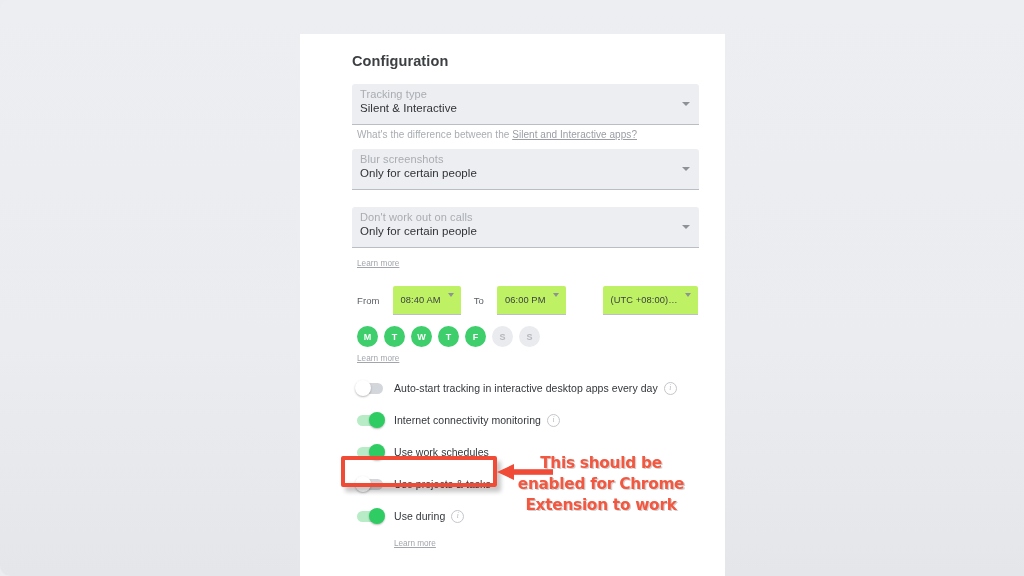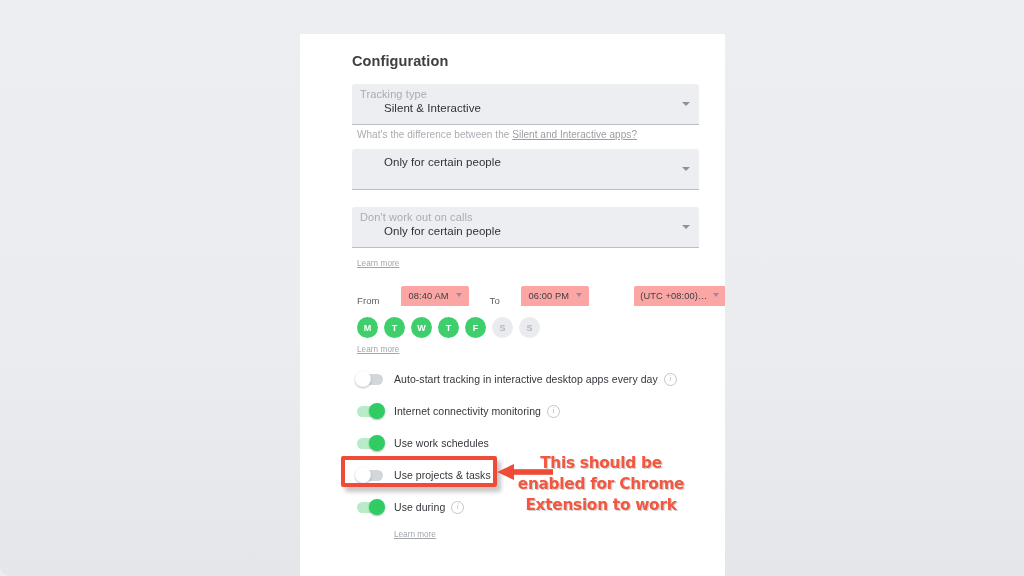--- a/index.html
+++ b/index.html
@@ -63,21 +63,20 @@
     font-size: 11px;
     color: #a9acb2;
     line-height: 11px;
     letter-spacing: .1px;
   }
   .field-value {
     font-size: 11.5px;
     color: #303236;
     line-height: 17px;
     letter-spacing: .05px;
-    margin-left: 24px;
   }
   .caret {
     position: absolute;
     right: 9px;
     top: 18px;
     width: 0;
     height: 0;
     border-left: 4px solid transparent;
     border-right: 4px solid transparent;
     border-top: 4.5px solid #8e9297;
@@ -99,35 +98,35 @@
     font-size: 8.2px;
     color: #a2a5ab;
     text-decoration: underline;
     margin: 4px 0 9px 5px;
     letter-spacing: .05px;
   }
 
   
   .time-row {
     display: flex;
-    align-items: flex-end;
+    align-items: center;
     margin: 9px 0 0 5px;
-    gap: 21px;
+    gap: 13px;
   }
   .time-word {
     font-size: 9.5px;
     color: #5d6067;
     letter-spacing: .1px;
   }
   .time-pill {
     position: relative;
-    background: #fca5a5;
+    background: #bef264;
     border-bottom: 1.2px solid #bcc0c6;
     border-radius: 2px 2px 0 0;
-    height: 20px;
+    height: 29px;
     min-width: 68px;
     display: flex;
     align-items: center;
     justify-content: center;
     padding: 0 20px 0 8px;
     box-sizing: border-box;
   }
   .time-pill .t-text {
     font-size: 9.3px;
     color: #3c4043;
@@ -287,20 +286,21 @@
         <div class="field-label">Tracking type</div>
         <div class="field-value">Silent &amp; Interactive</div>
         <span class="caret"></span>
       </div>
       <div class="helper">
         <span>What's the difference between the </span><a class="link" href="#">Silent and Interactive apps?</a>
       </div>
 
       
       <div class="field">
+        <div class="field-label">Blur screenshots</div>
         <div class="field-value">Only for certain people</div>
         <span class="caret"></span>
       </div>
       <div style="height:13px"></div>
 
       
       <div class="field">
         <div class="field-label">Don't work out on calls</div>
         <div class="field-value">Only for certain people</div>
         <span class="caret"></span>

